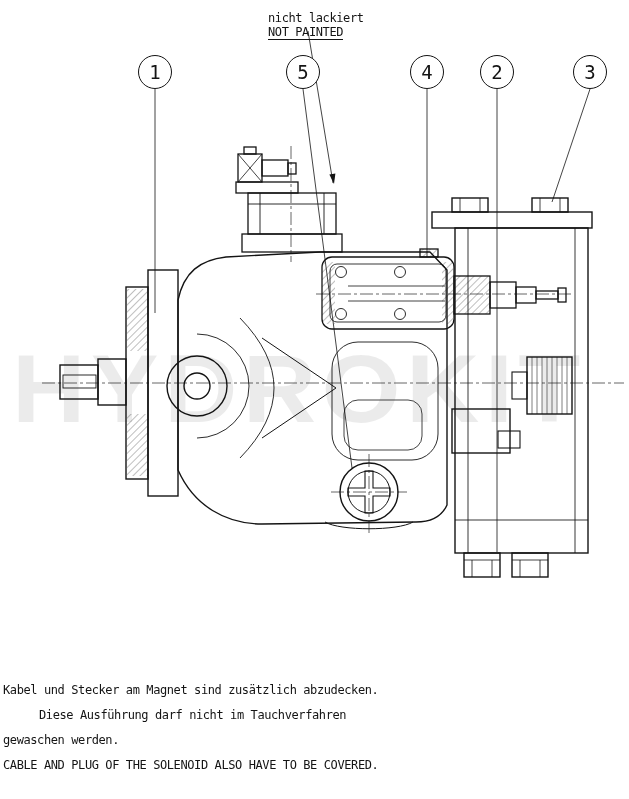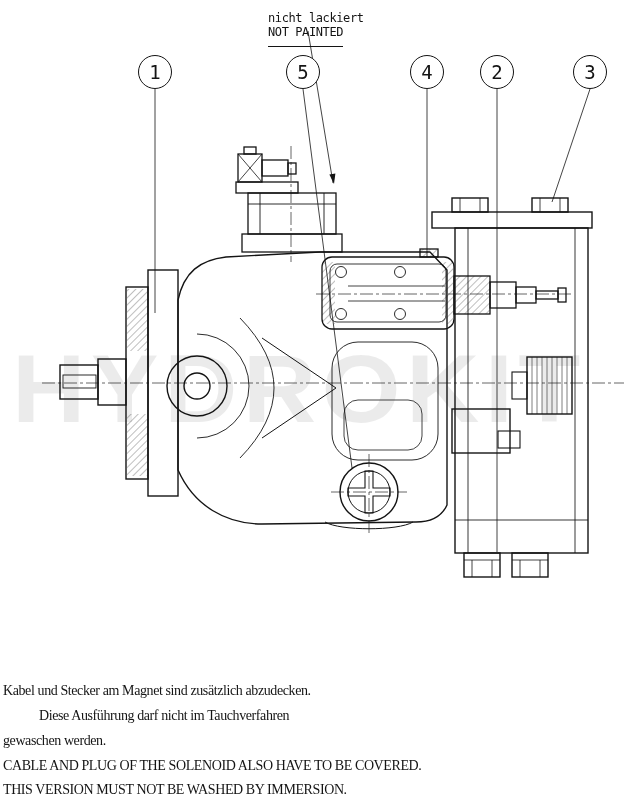--- a/index.html
+++ b/index.html
@@ -19,31 +19,31 @@
     font-weight:700; font-size:96px; letter-spacing:5px;
     color:rgba(0,0,0,0.08);
     transform:scaleX(1.06); transform-origin:left center;
     white-space:nowrap; user-select:none; z-index:0;
   }
   svg.drawing { position:absolute; left:0; top:0; z-index:1; }
   .top-note {
     position:absolute; left:268px; top:11px; z-index:2;
     font-size:12px; letter-spacing:-0.4px; line-height:14px; white-space:nowrap;
   }
-  .top-note .en { display:inline-block; border-bottom:1.2px solid #141414; padding-bottom:7px; }
+  .top-note .en { display:inline-block; border-bottom:1.2px solid #141414; padding-bottom:0px; }
   .balloon {
     position:absolute; width:34px; height:34px; z-index:2;
     border:1.6px solid #141414; border-radius:50%;
     background:#ffffff;
     display:flex; align-items:center; justify-content:center;
   }
   .balloon-num { font-size:19px; line-height:19px; }
   .note-line {
     position:absolute; left:3px; z-index:2;
-    font-size:14px; letter-spacing:-0.4px; white-space:nowrap;font-family:Liberation Serif, serif;
+    font-size:12px; letter-spacing:-0.4px; white-space:nowrap;
   }
 </style>
 </head>
 <body>
 
 <div class="sheet">
 
   <div class="watermark">HYDROKIT</div>
 
   <svg class="drawing" width="629" height="799" viewBox="0 0 629 799">
@@ -196,15 +196,14 @@
     <span class="balloon-num">2</span>
   </div>
   <div class="balloon" style="left:573px; top:55px;">
     <span class="balloon-num">3</span>
   </div>
 
   <div class="note-line" style="top:683px;">Kabel und Stecker am Magnet sind zusätzlich abzudecken.</div>
   <div class="note-line" style="top:708px;padding-left:36px;">Diese Ausführung darf nicht im Tauchverfahren</div>
   <div class="note-line" style="top:733px;">gewaschen werden.</div>
   <div class="note-line" style="top:758px;text-align:right;">CABLE AND PLUG OF THE SOLENOID ALSO HAVE TO BE COVERED.</div>
-  <div class="note-line" style="top:782px;">THIS VERSION MUST NOT BE WASHED BY IMMERSION.</div>
 
 </div>
 
 </body></html>

